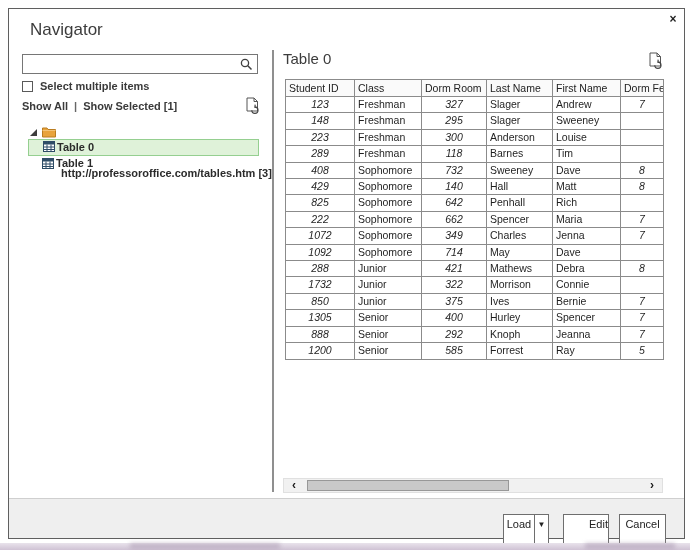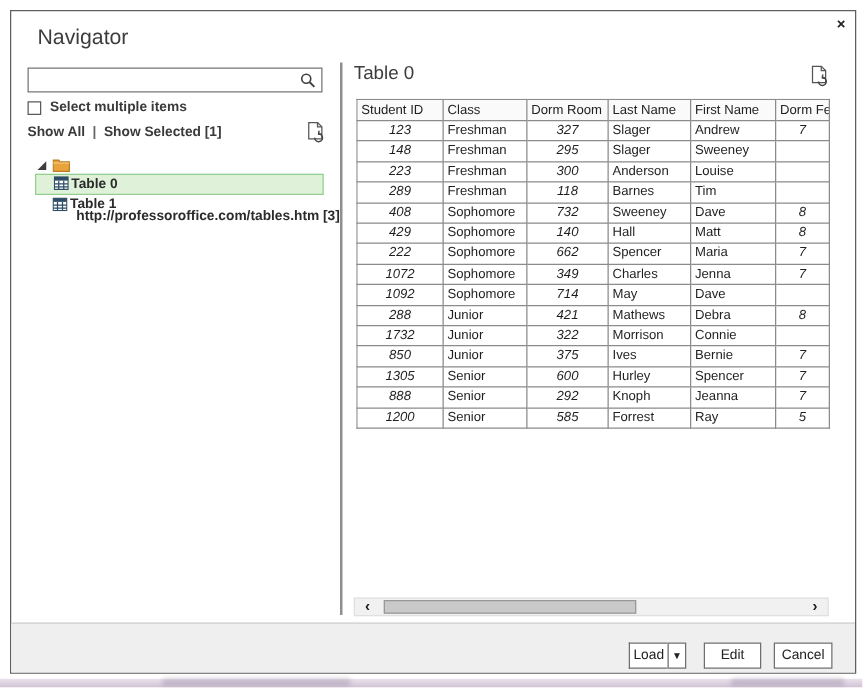--- a/index.html
+++ b/index.html
@@ -74,26 +74,26 @@
                   font-weight:bold; color:#1a1a1a; text-align:center; line-height:12px;
                   cursor:pointer; }
   .scroll-left { left:0; }
   .scroll-right { right:0; }
   .scroll-thumb { position:absolute; left:23px; top:1px; width:202px; height:11px;
                   background:#c9c9c9; border:1px solid #989898; cursor:grab; }
 
   .footer { position:absolute; left:0px; top:489px; width:675px; height:40px;
             background:#efefef; border-top:1px solid #cfcfcf; }
 
-  .btn { position:absolute; top:505px; height:21px; background:#fff;
+  .btn { position:absolute; top:505px; height:35px; background:#fff;
          border:1px solid #6e6e6e; font-size:11px; color:#222; text-align:center;
          line-height:19px; cursor:pointer; }
   .btn-load-main { left:494px; width:31px; border-right:none; }
   .btn-load-arrow { left:525px; width:15px; font-size:8px; }
-  .btn-edit { left:554px; width:46px; }
+  .btn-edit { left:554px; width:46px;text-align:right; }
   .btn-cancel { left:610px; width:47px; }
 
   .artifact-band { position:absolute; left:0; top:543px; width:690px; height:7px;
                    background:linear-gradient(#e9e3ec,#cfc2d4); }
   .artifact-smudge { position:absolute; top:543px; height:6px; background:#ab9bb2;
                      filter:blur(2px); opacity:.55; }
   .smudge-1 { left:130px; width:150px; }
   .smudge-2 { left:585px; width:90px; }
 
   svg { display:block; }
@@ -252,20 +252,28 @@
             </tr>
             <tr>
               <td class="num">429</td>
               <td>Sophomore</td>
               <td class="num">140</td>
               <td>Hall</td>
               <td>Matt</td>
               <td class="num">8</td>
             </tr>
             <tr>
+              <td class="num">825</td>
+              <td>Sophomore</td>
+              <td class="num">642</td>
+              <td>Penhall</td>
+              <td>Rich</td>
+              <td class="num"></td>
+            </tr>
+            <tr>
               <td class="num">222</td>
               <td>Sophomore</td>
               <td class="num">662</td>
               <td>Spencer</td>
               <td>Maria</td>
               <td class="num">7</td>
             </tr>
             <tr>
               <td class="num">1072</td>
               <td>Sophomore</td>
@@ -302,21 +310,21 @@
               <td class="num">850</td>
               <td>Junior</td>
               <td class="num">375</td>
               <td>Ives</td>
               <td>Bernie</td>
               <td class="num">7</td>
             </tr>
             <tr>
               <td class="num">1305</td>
               <td>Senior</td>
-              <td class="num">600</td>
+              <td class="num">400</td>
               <td>Hurley</td>
               <td>Spencer</td>
               <td class="num">7</td>
             </tr>
             <tr>
               <td class="num">888</td>
               <td>Senior</td>
               <td class="num">292</td>
               <td>Knoph</td>
               <td>Jeanna</td>

